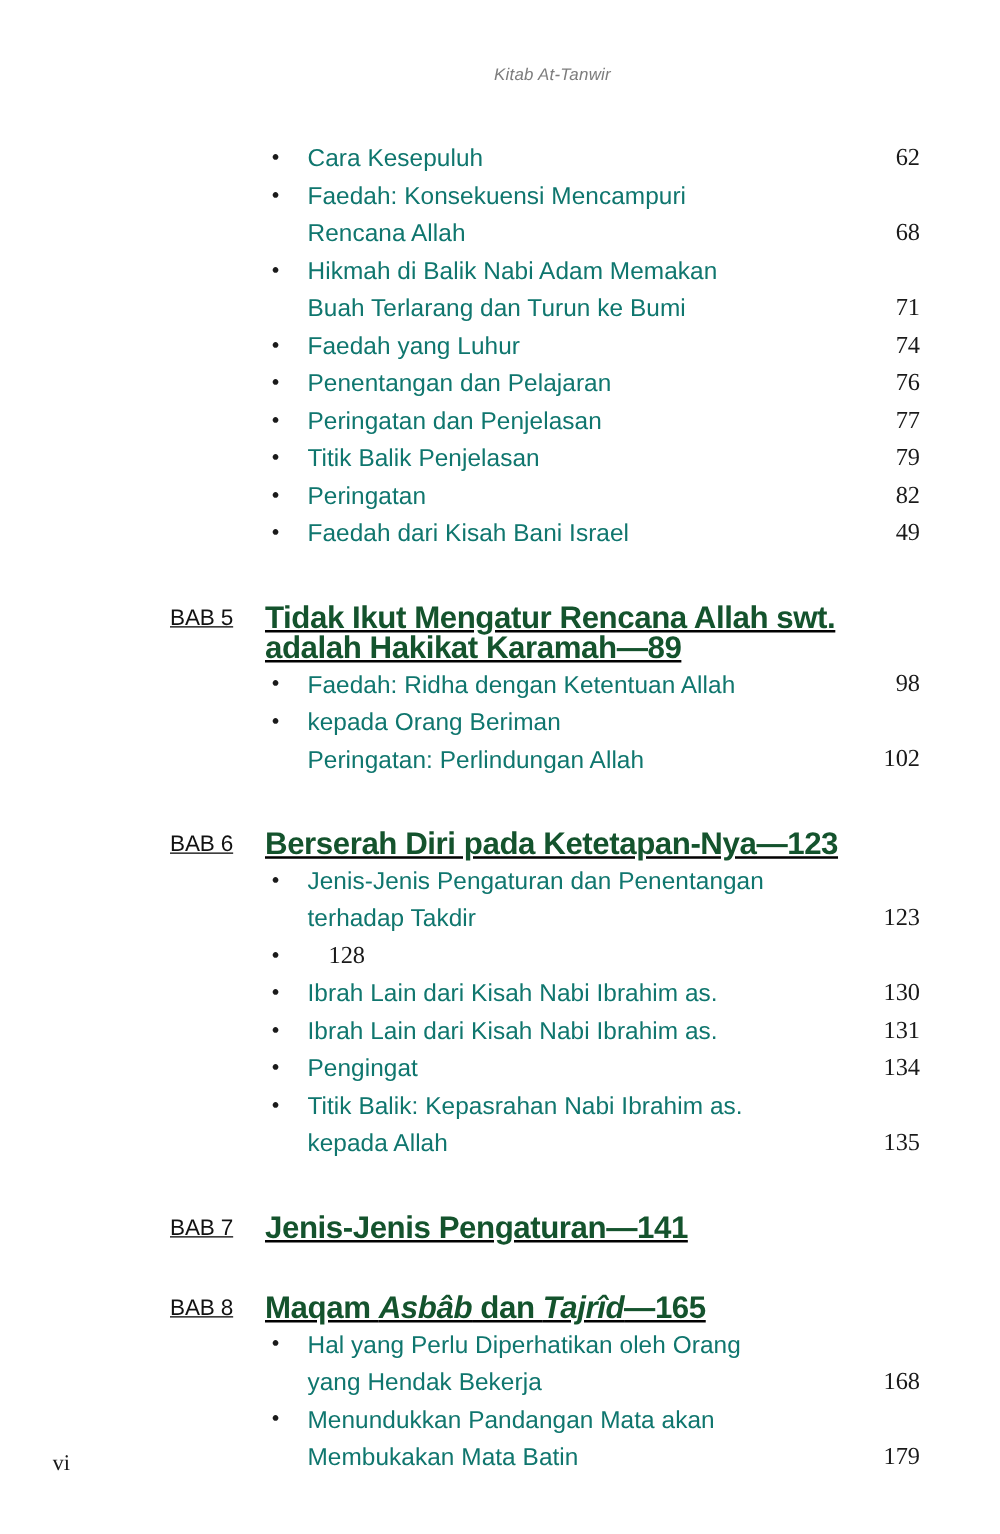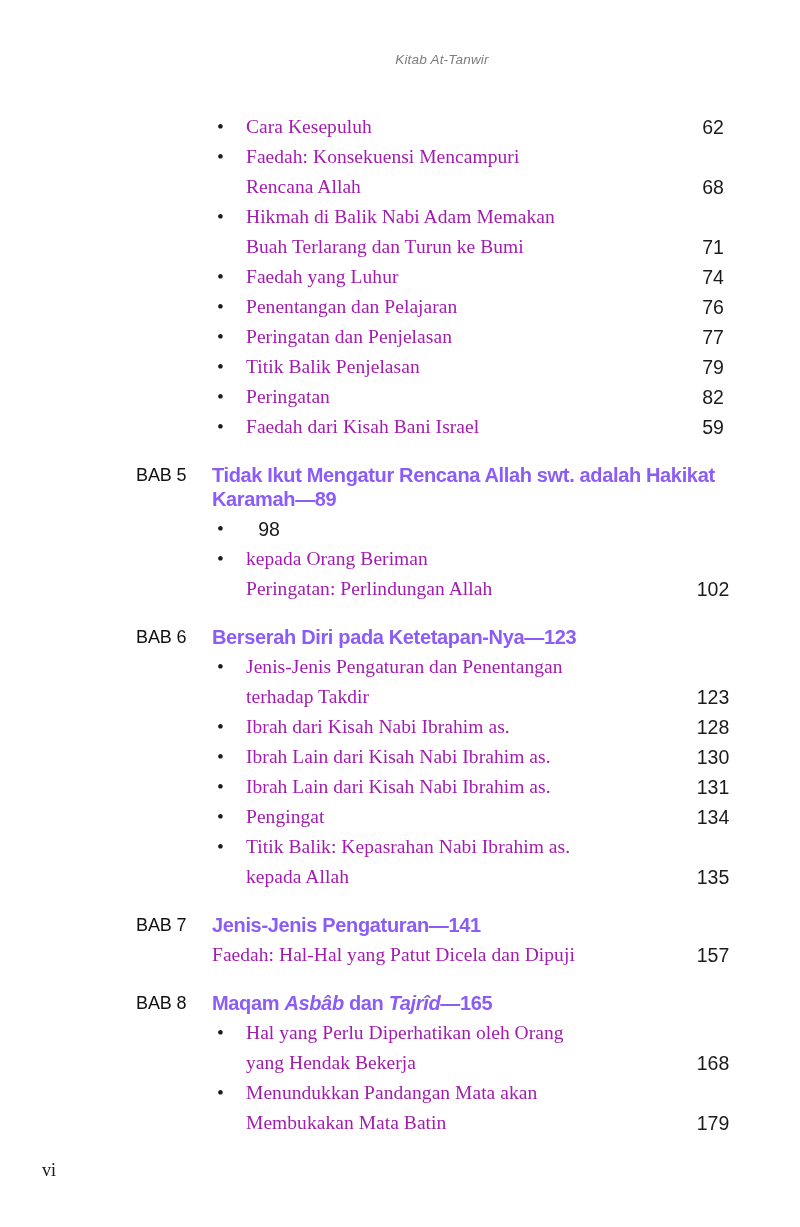--- a/index.html
+++ b/index.html
@@ -35,42 +35,43 @@
     position: absolute;
     top: 112px;
     left: 94px;
     width: 600px;
   }
 
   
   .chapter-block {
     display: flex;
     align-items: flex-start;
-    margin-top: 21px;
+    margin-top: 40px;
     margin-bottom: 3px;
+    text-decoration: underline;
   }
   .chapter-block.first-block { margin-top: 0; }
 
   .chapter-label {
     flex: 0 0 76px;
     font-family: "Liberation Sans", sans-serif;
     font-weight: 400;
     font-size: 18px;
     line-height: 24px;
     color: #111111;
     letter-spacing: -0.1px;
     white-space: nowrap;
   }
   .chapter-title {
     flex: 1 1 auto;
     font-family: "Liberation Sans", sans-serif;
     font-weight: 700;
-    font-size: 20px;
+    font-size: 25px;
     line-height: 24px;
-    color: #8b5cf6;
+    color: #14532d;
     letter-spacing: -0.35px;
   }
   .chapter-title i {
     font-style: italic;
   }
 
   
   .entry {
     display: flex;
     align-items: flex-start;
@@ -85,31 +86,31 @@
     line-height: 30px;
     color: #1a1a1a;
   }
   .entry-bullet.no-bullet { color: transparent; }
   .entry-bullet.flush {
     padding-left: 76px;
     flex: 0 0 0px;
   }
   .entry-text {
     flex: 1 1 auto;
-    font-family: Liberation Serif, serif;
+    font-family: Liberation Sans, sans-serif;
     font-size: 19.5px;
     line-height: 30px;
-    color: #a21caf;
+    color: #0f766e;
     letter-spacing: 0.05px;
   }
   .entry-text .ln { display: block; }
   .entry-pages {
     flex: 0 0 46px;
-    text-align: center;
-    font-family: Liberation Sans, sans-serif;
+    text-align: right;
+    font-family: Liberation Serif, serif;
     font-size: 19.5px;
     line-height: 30px;
     color: #1a1a1a;
   }
   .entry-pages .ln { display: block; }
   .entry-pages .ln.blank { visibility: hidden; }
 
   
   .folio {
     position: absolute;
@@ -206,29 +207,32 @@
         <div class="entry-pages">
           <span class="ln">82</span>
         </div>
       </div>
       <div class="entry">
         <div class="entry-bullet">•</div>
         <div class="entry-text">
           <span class="ln">Faedah dari Kisah Bani Israel</span>
         </div>
         <div class="entry-pages">
-          <span class="ln">59</span>
+          <span class="ln">49</span>
         </div>
       </div>
       <div class="chapter-block">
         <div class="chapter-label">BAB 5</div>
         <div class="chapter-title">Tidak Ikut Mengatur Rencana Allah swt. adalah Hakikat Karamah—89</div>
       </div>
       <div class="entry">
         <div class="entry-bullet">•</div>
+        <div class="entry-text">
+          <span class="ln">Faedah: Ridha dengan Ketentuan Allah</span>
+        </div>
         <div class="entry-pages">
           <span class="ln">98</span>
         </div>
       </div>
       <div class="entry">
         <div class="entry-bullet">•</div>
         <div class="entry-text">
           <span class="ln">kepada Orang Beriman</span>
           <span class="ln">Peringatan: Perlindungan Allah</span>
         </div>
@@ -247,23 +251,20 @@
           <span class="ln">Jenis-Jenis Pengaturan dan Penentangan</span>
           <span class="ln">terhadap Takdir</span>
         </div>
         <div class="entry-pages">
           <span class="ln blank">&nbsp;</span>
           <span class="ln">123</span>
         </div>
       </div>
       <div class="entry">
         <div class="entry-bullet">•</div>
-        <div class="entry-text">
-          <span class="ln">Ibrah dari Kisah Nabi Ibrahim as.</span>
-        </div>
         <div class="entry-pages">
           <span class="ln">128</span>
         </div>
       </div>
       <div class="entry">
         <div class="entry-bullet">•</div>
         <div class="entry-text">
           <span class="ln">Ibrah Lain dari Kisah Nabi Ibrahim as.</span>
         </div>
         <div class="entry-pages">
@@ -296,29 +297,20 @@
         </div>
         <div class="entry-pages">
           <span class="ln blank">&nbsp;</span>
           <span class="ln">135</span>
         </div>
       </div>
       <div class="chapter-block">
         <div class="chapter-label">BAB 7</div>
         <div class="chapter-title">Jenis-Jenis Pengaturan—141</div>
       </div>
-      <div class="entry">
-        <div class="entry-bullet no-bullet flush"></div>
-        <div class="entry-text">
-          <span class="ln">Faedah: Hal-Hal yang Patut Dicela dan Dipuji</span>
-        </div>
-        <div class="entry-pages">
-          <span class="ln">157</span>
-        </div>
-      </div>
       <div class="chapter-block">
         <div class="chapter-label">BAB 8</div>
         <div class="chapter-title">Maqam <i>Asbâb</i> dan <i>Tajrîd</i>—165</div>
       </div>
       <div class="entry">
         <div class="entry-bullet">•</div>
         <div class="entry-text">
           <span class="ln">Hal yang Perlu Diperhatikan oleh Orang</span>
           <span class="ln">yang Hendak Bekerja</span>
         </div>

